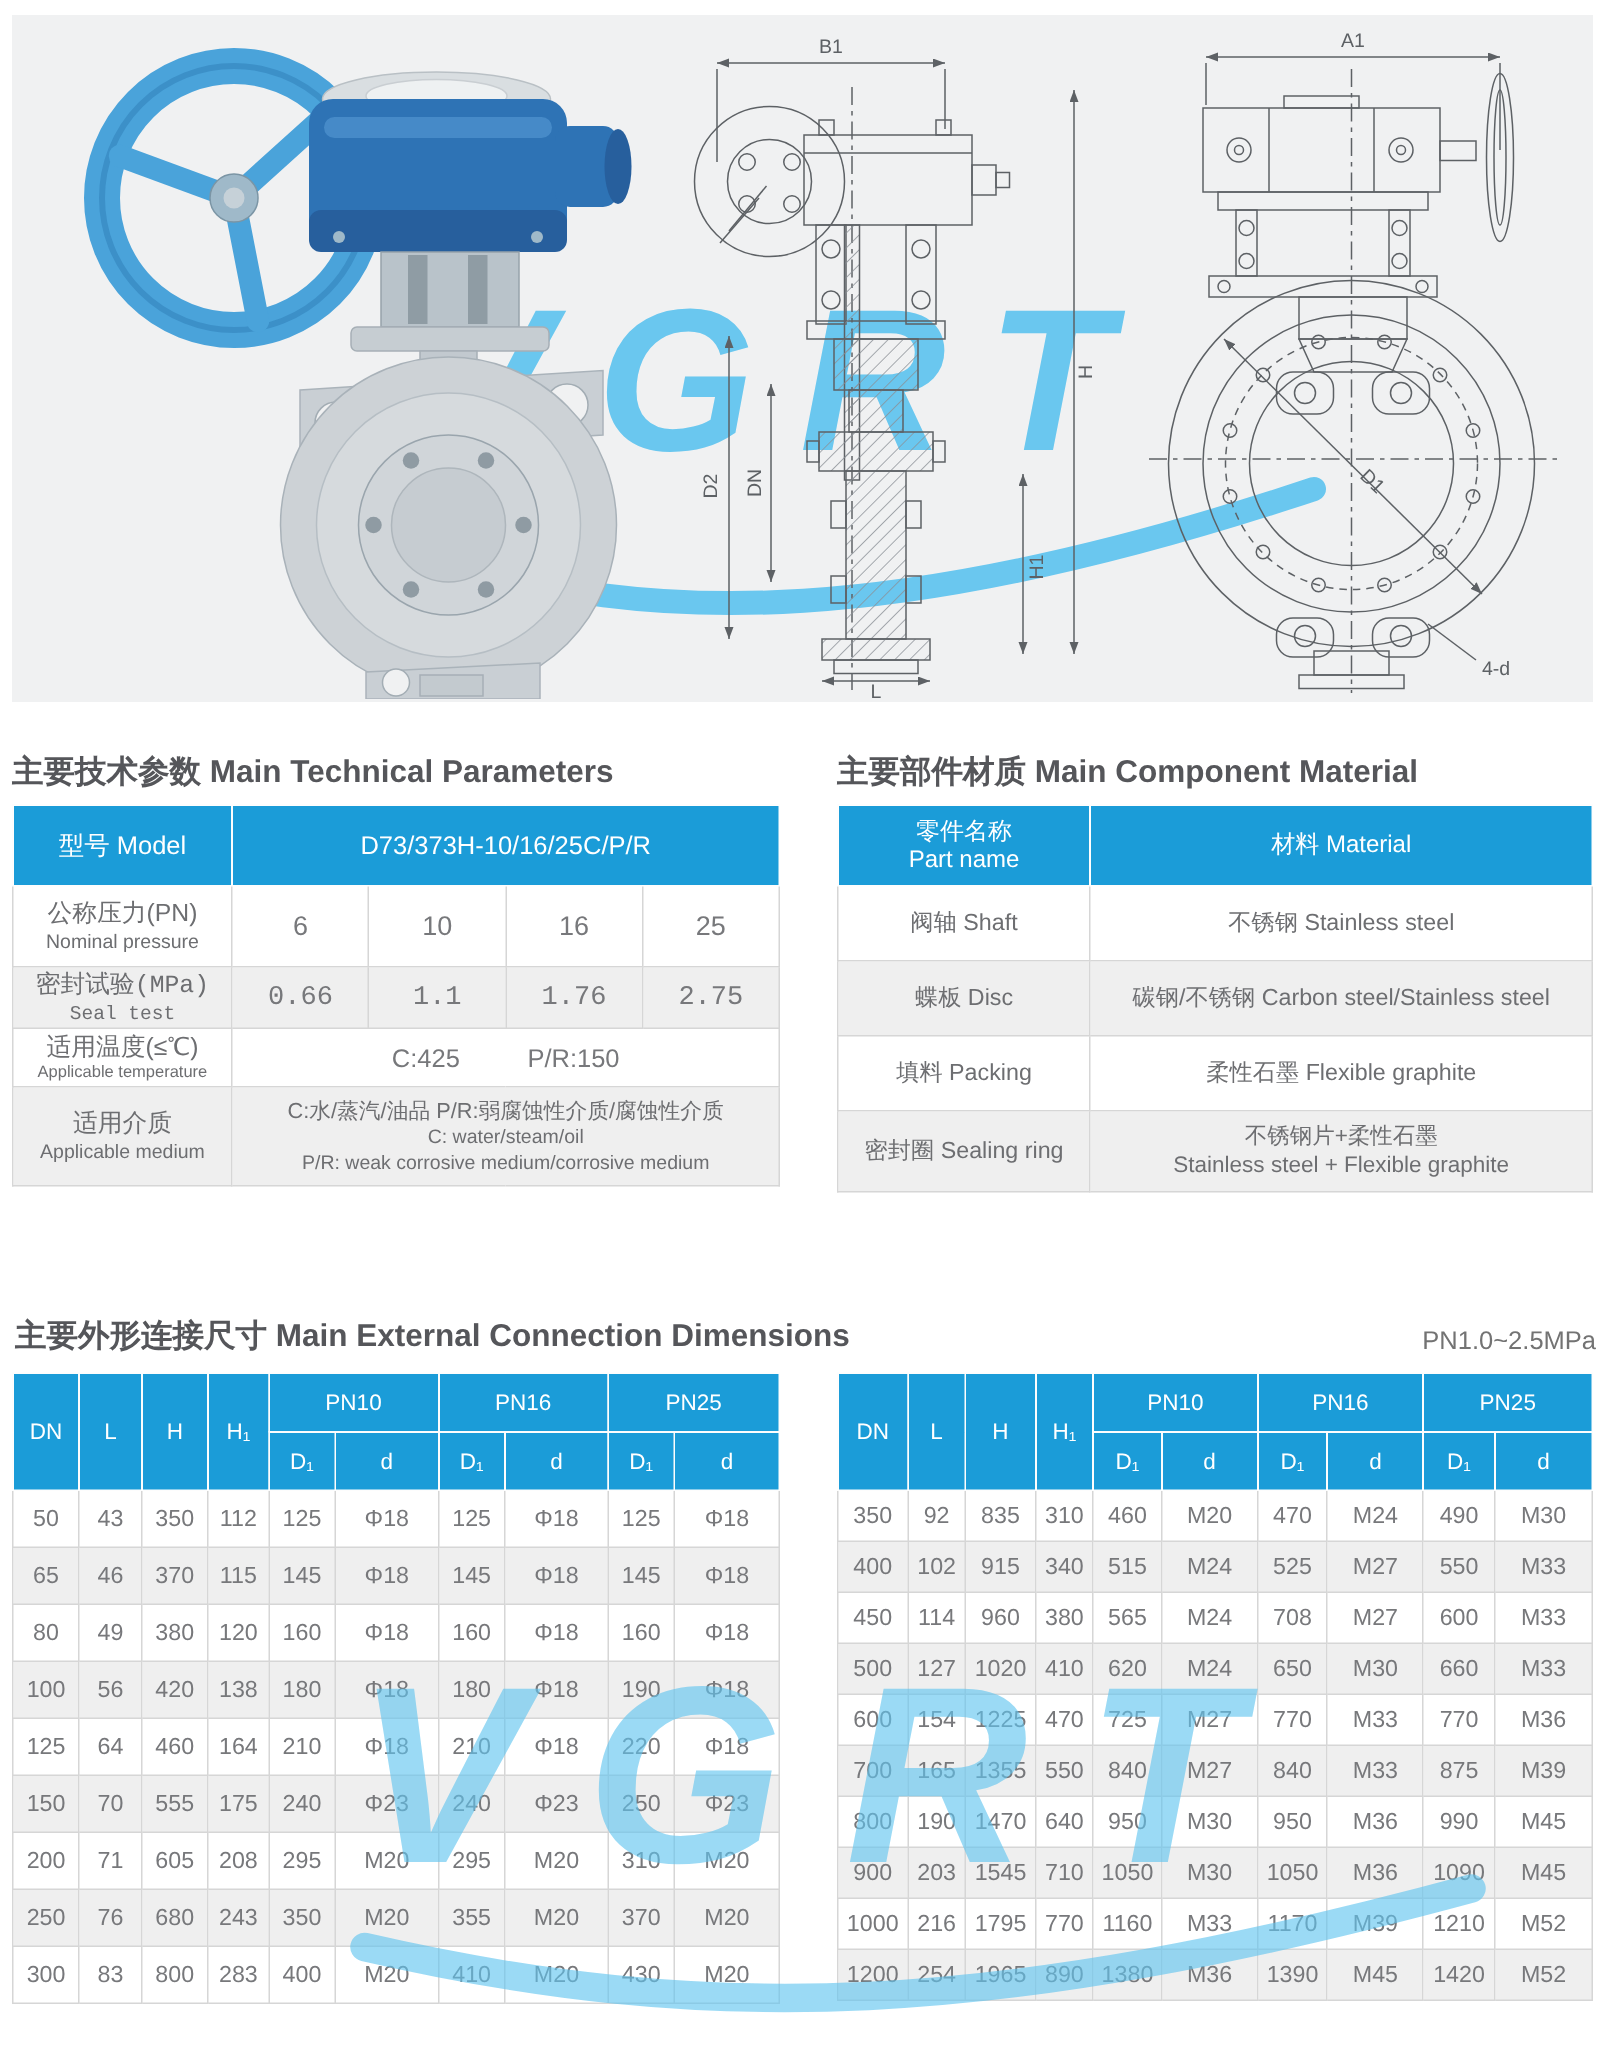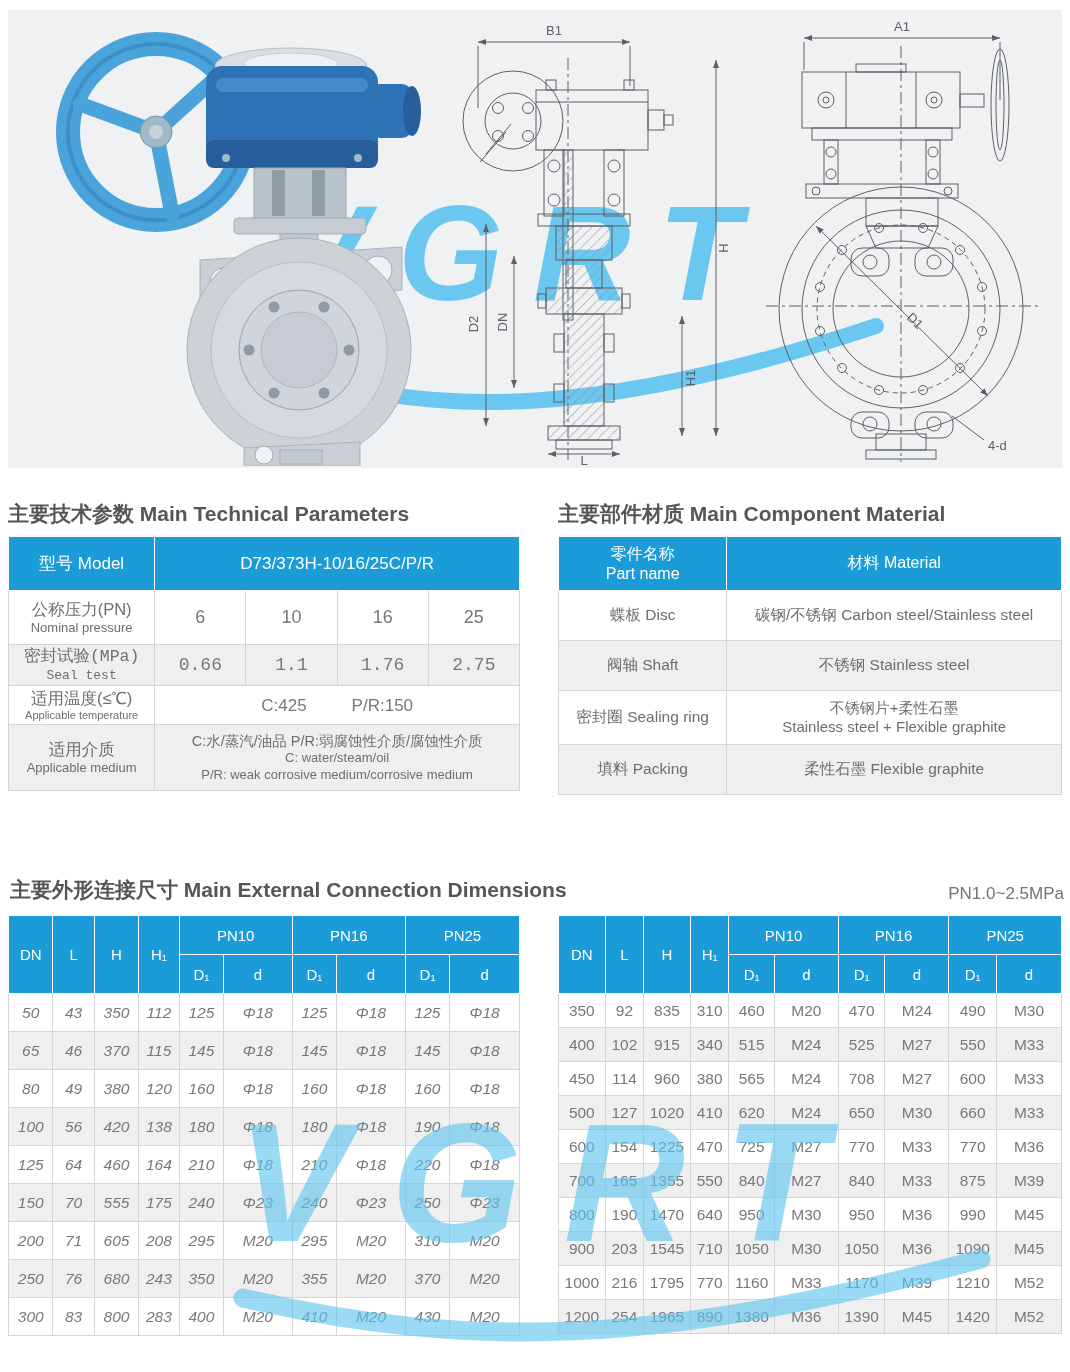--- a/index.html
+++ b/index.html
@@ -43,21 +43,21 @@
   .medium .l1{font-size:14.5px;color:#6d6e71;}
   .medium .l2{font-size:13px;color:#6d6e71;}
   .mat{left:558px;top:536px;width:504px;}
   .mat thead tr{height:54px;font-size:16px;}
   .mat tbody tr{height:50px;}
   .mat tbody td{font-size:15.5px;color:#6d6e71;}
   .mat .two div{line-height:1.25;font-size:15px;}
   .dim thead tr{height:39px;font-size:15px;}
   .dimL{left:8px;top:915px;width:512px;}
   .dimR{left:558px;top:915px;width:504px;}
-  .dimL tbody tr{height:38px;font-style:italic;}
+  .dimL tbody tr{height:38px;}
   .dimR tbody tr{height:34px;}
   .dim tbody td{font-size:15.5px;color:#77787b;padding:0 1px;}
   
   .dtext{fill:#5d6165;font-size:13px;font-family:"Liberation Sans",sans-serif;}
 </style>
 </head>
 <body>
 
 <div id="page">
 
@@ -339,37 +339,37 @@
       <tr>
         <th>
           <div>零件名称</div>
           <div>Part name</div>
         </th>
         <th>材料 Material</th>
       </tr>
     </thead>
     <tbody>
       <tr>
+        <td>阀轴 Shaft</td>
+        <td>不锈钢 Stainless steel</td>
+      </tr>
+      <tr>
         <td>蝶板 Disc</td>
         <td>碳钢/不锈钢 Carbon steel/Stainless steel</td>
       </tr>
       <tr>
-        <td>阀轴 Shaft</td>
-        <td>不锈钢 Stainless steel</td>
+        <td>填料 Packing</td>
+        <td>柔性石墨 Flexible graphite</td>
       </tr>
       <tr style="height:54px;">
         <td>密封圈 Sealing ring</td>
         <td class="two">
           <div>不锈钢片+柔性石墨</div>
           <div>Stainless steel + Flexible graphite</div>
         </td>
-      </tr>
-      <tr>
-        <td>填料 Packing</td>
-        <td>柔性石墨 Flexible graphite</td>
       </tr>
     </tbody>
   </table>
 
   <div class="dim-head">
     <h2>
       <span>主要外形连接尺寸</span>
       <span>Main External Connection Dimensions</span>
     </h2>
     <span class="pn">PN1.0~2.5MPa</span>

